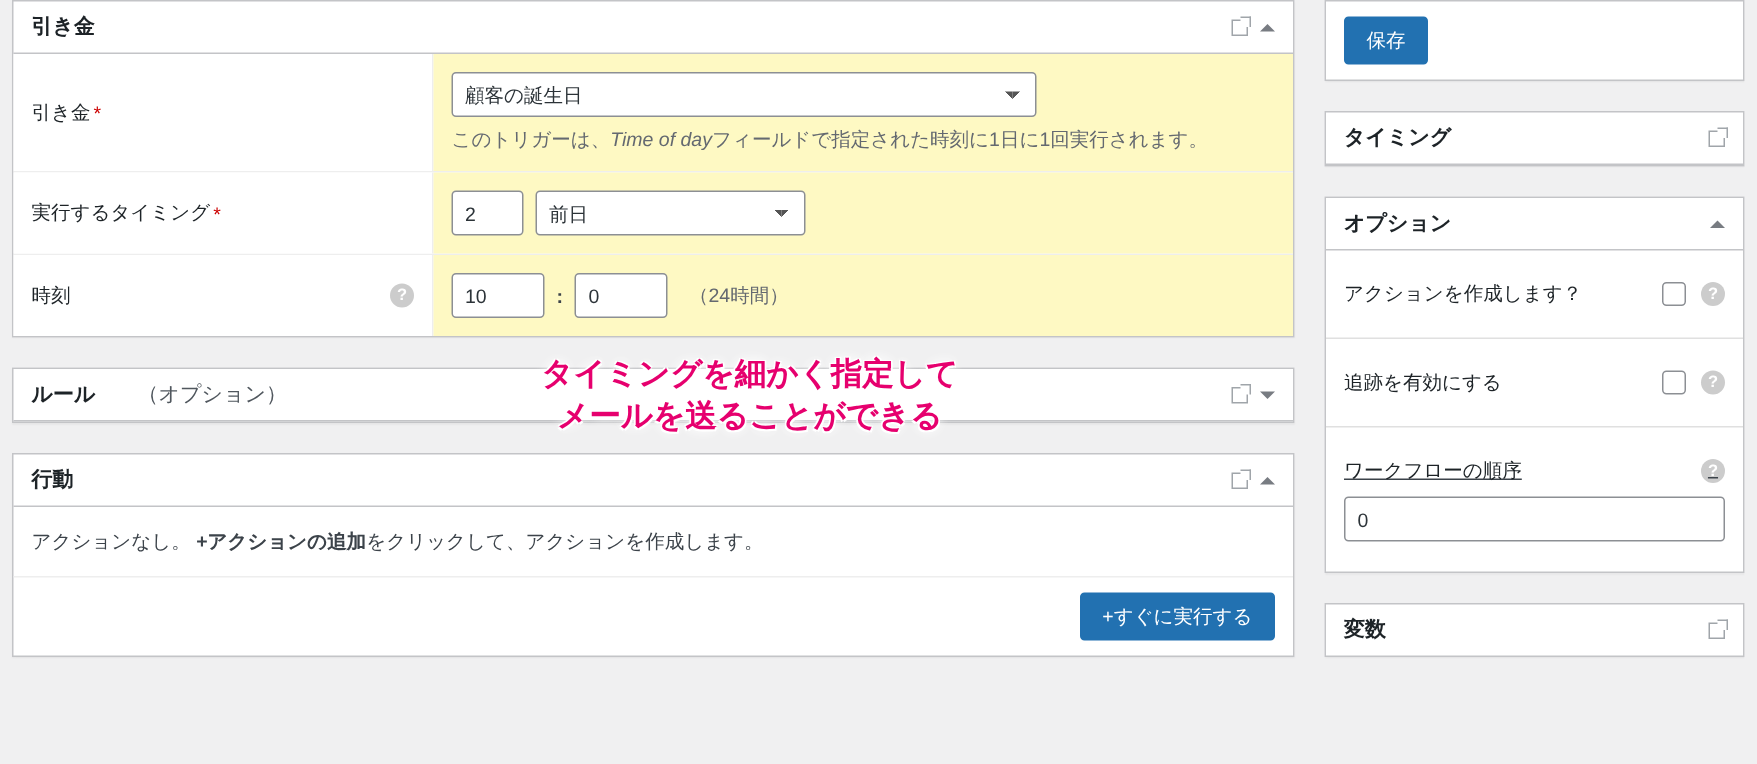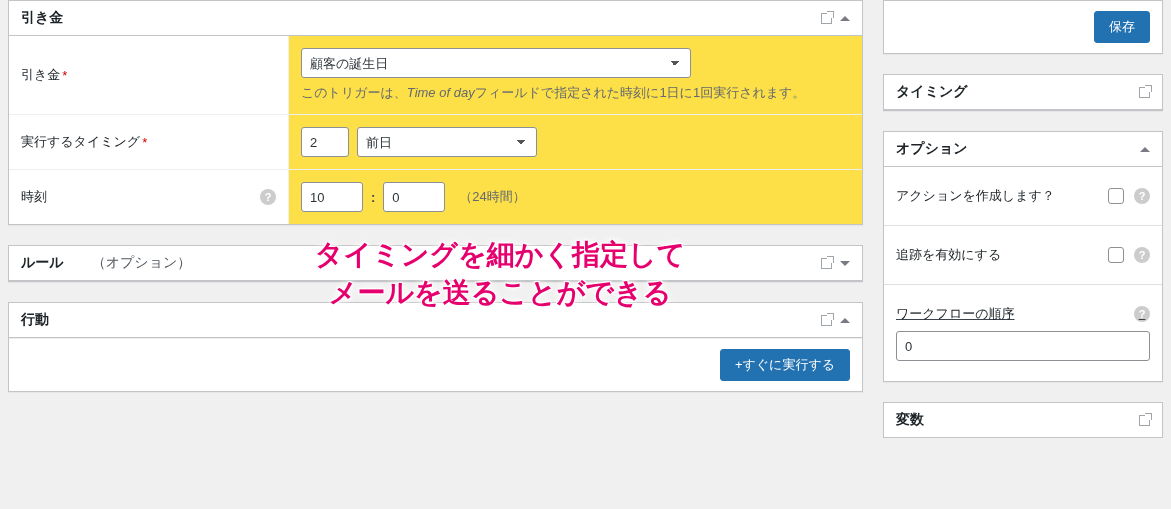--- a/index.html
+++ b/index.html
@@ -70,21 +70,21 @@
     font-size: 13px;
     color: #1d2327;
     display: flex;
     align-items: center;
     border-right: 1px solid #eee;
     background: #fff;
   }
   .form-value {
     flex: 1;
     padding: 12px 12px;
-    background: #fde047;
+    background: #fef9c3;
   }
   .req { color: #c00; margin-left: 2px; }
   .help-icon {
     width: 16px; height: 16px;
     border-radius: 50%;
     background: #ccc;
     color: #fff;
     font-size: 11px;
     font-weight: bold;
     display: inline-flex;
@@ -153,34 +153,34 @@
   }
   .checkbox {
     width: 16px; height: 16px;
     border: 1px solid #8c8f94;
     border-radius: 3px;
     background: #fff;
     display: inline-block;
     cursor: pointer;
   }
   .side .submit-row {
-    display: flex; justify-content: flex-end; padding: 10px 12px;
+    display: flex; padding: 10px 12px;
   }
   .side .select-full { width: 100%; }
 
   hr.divider { border: none; border-top: 1px solid #e0e0e0; margin: 10px -12px; }
 
   
   .overlay-text {
     position: absolute;
     top: 236px;
     left: 300px;
     width: 400px;
     text-align: center;
-    font-size: 28px;
+    font-size: 21px;
     font-weight: 700;
     color: #e6006e;
     text-shadow:
       -1px -1px 0 #fff, 1px -1px 0 #fff, -1px 1px 0 #fff, 1px 1px 0 #fff,
       0 0 8px #fff, 0 0 10px #fff;
     pointer-events: none;
     line-height: 1.35;
   }
 </style>
 </head>
@@ -257,20 +257,23 @@
 
     <div class="postbox">
       <div class="postbox-header">
         <h2>行動</h2>
         <div class="header-icons">
           <span class="ext-icon"></span>
           <span class="toggle-indicator up"></span>
         </div>
       </div>
       <div class="inside">
+        <div class="inside-pad">
+          <span>アクションなし。 </span><strong>+アクションの追加</strong><span>をクリックして、アクションを作成します。</span>
+        </div>
         <div class="footer-actions">
           <button class="btn-primary">+すぐに実行する</button>
         </div>
       </div>
     </div>
 
   </div>
 
   <div class="side">
 

